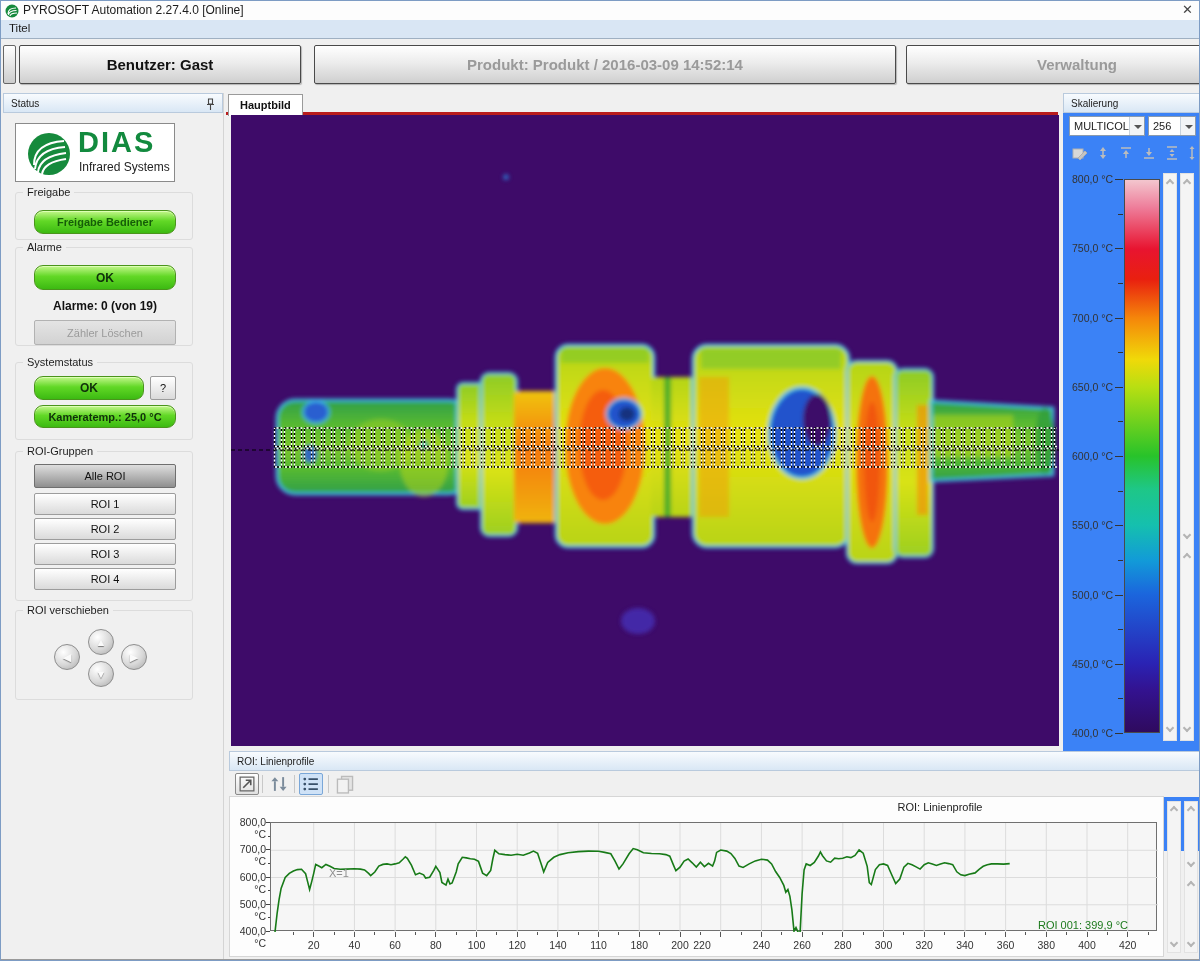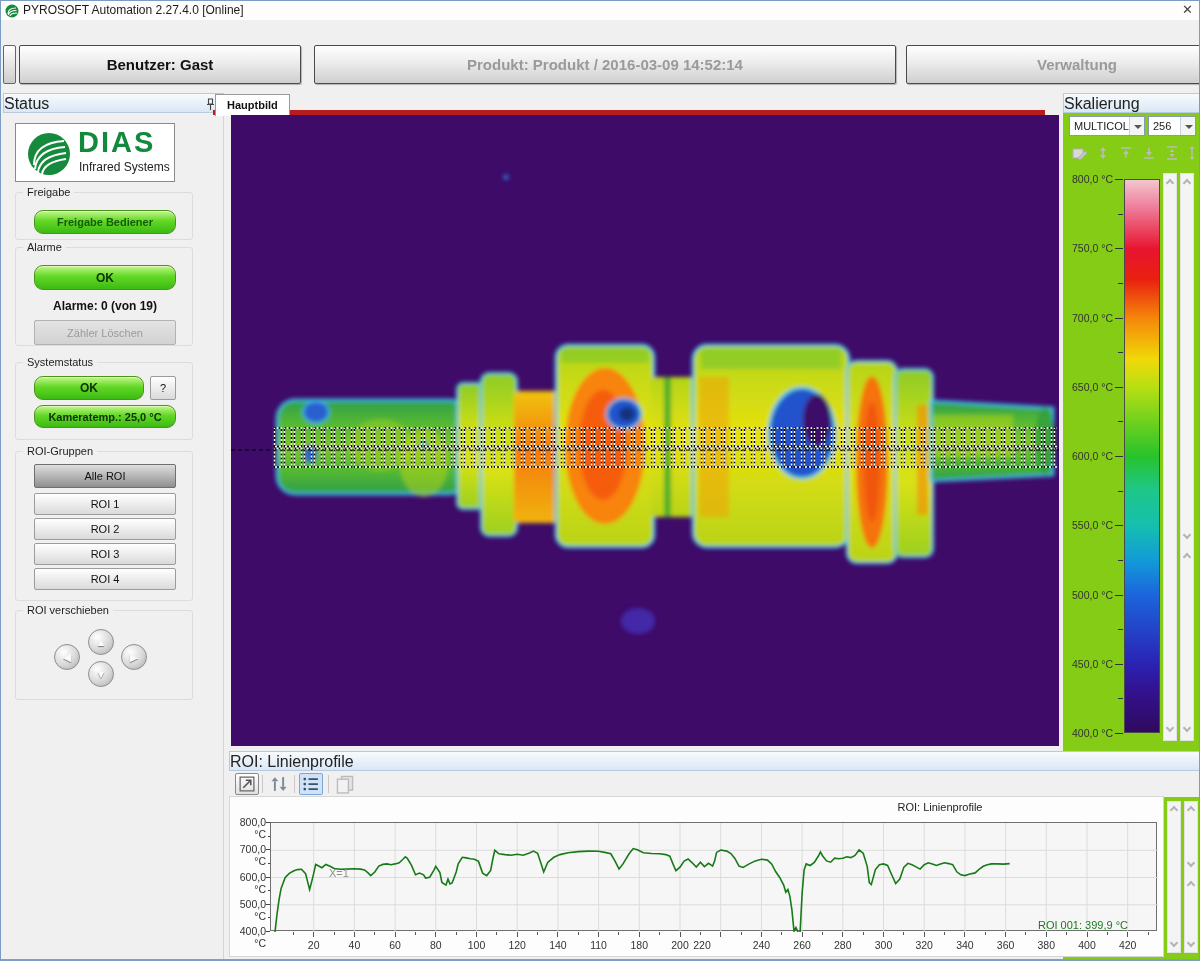--- a/index.html
+++ b/index.html
@@ -18,46 +18,46 @@
   #topbtns{left:0;top:38px;width:1200px;height:52px;background:#f0f0f0;padding-left:47px;}
   .bigbtn{position:absolute;top:6px;height:39px;border:1px solid #4a4a4a;border-radius:2px;
     background:linear-gradient(#ffffff,#ececec 45%,#cfcfcf);box-shadow:inset 0 1px 0 #fff,1px 1px 1px rgba(0,0,0,.25);
     font-weight:bold;font-size:15px;text-align:center;line-height:37px;color:#111;}
   .bigbtn.dim{color:#9a9a9a;}
   #stubbtn{position:absolute;left:2px;top:6px;width:13px;height:39px;border:1px solid #666;
     background:linear-gradient(#fff,#ccc);border-radius:2px;}
 
   
   .panel-hd{position:absolute;height:20px;background:linear-gradient(#f8fbfe,#d9e7f5);border:1px solid #b9cadd;
-    font-size:16px;color:#222;line-height:19px;}
+    font-size:10px;color:#222;line-height:19px;padding-left:7px;}
   #sidebar{left:2px;top:92px;width:221px;height:866px;background:#f0f0f0;border-right:1px solid #d4d4d4;}
   .grp{position:absolute;border:1px solid #dcdcdc;border-radius:3px;}
   .grp-label{position:absolute;top:-7px;left:7px;background:#f0f0f0;padding:0 4px;font-size:11px;color:#1d1d1d;}
   .greenbtn{position:absolute;border:1px solid #4a941c;border-radius:9px;
     background:linear-gradient(#c4f78c,#62d826 45%,#3cba12);box-shadow:inset 0 1px 0 #dcffb4;
     text-align:center;font-weight:bold;}
   .graybtn{position:absolute;border:1px solid #9c9c9c;border-radius:2px;background:linear-gradient(#ffffff,#dadada);
     text-align:center;font-size:11px;color:#111;}
   .disbtn{position:absolute;border:1px solid #b2b2b2;border-radius:2px;background:linear-gradient(#e4e4e4,#d2d2d2);
     text-align:center;font-size:11px;color:#9b9b9b;}
   #logo-box{left:12px;top:30px;width:160px;height:59px;background:#fff;border:1px solid #8a8a8a;}
   #logo-box .brand{position:absolute;left:62px;top:2px;font-size:29px;font-weight:bold;color:#128a3e;letter-spacing:2px;}
   #logo-box .sub{position:absolute;left:63px;top:36px;font-size:12px;color:#222;}
   .circbtn{position:absolute;width:26px;height:26px;border-radius:50%;border:1px solid #8e8e8e;
     background:radial-gradient(circle at 35% 30%,#ffffff,#d8d8d8 55%,#a8a8a8);text-align:center;line-height:25px;
     color:#fafafa;font-size:11px;text-shadow:0 1px 1px #777;}
 
   
-  #tabstrip{left:212px;top:92px;width:832px;height:22px;border-bottom:5px solid #b91c1c;}
+  #tabstrip{left:225px;top:92px;width:832px;height:22px;border-bottom:3px solid #b91c1c;}
   #tab-haupt{position:absolute;left:2px;top:1px;height:22px;padding:0 11px;background:#fff;border:1px solid #9a9a9a;
     border-bottom:none;font-weight:bold;font-size:11px;line-height:20px;color:#111;}
   #thermal{left:230px;top:114px;width:828px;height:631px;background:#3e0b69;}
 
   
-  #skal{left:1062px;top:92px;width:137px;height:866px;background:#84cc16;}
+  #skal{left:1062px;top:92px;width:137px;height:758px;background:#3b82f6;}
   .dd{position:absolute;height:20px;background:#fff;border:1px solid #8a9aad;font-size:11px;color:#222;
     line-height:18px;padding-left:4px;overflow:hidden;white-space:nowrap;}
   .dd .arr{position:absolute;right:0;top:0;width:15px;height:18px;border-left:1px solid #c8d2dc;background:#f2f4f6;}
   .dd .arr:after{content:"";position:absolute;left:4px;top:8px;border:4px solid transparent;border-top-color:#555;}
   .ticklab{position:absolute;font-size:10.5px;color:#333;text-align:right;width:48px;}
   .tickline{position:absolute;background:#333;height:1px;}
   .strip{position:absolute;width:14px;background:#f4f4f4;border:1px solid #e2e2e2;}
   .chev{position:absolute;width:6px;height:6px;border-right:2px solid #b4b4b4;border-bottom:2px solid #b4b4b4;}
   .chev.up{transform:rotate(-135deg);}
   .chev.down{transform:rotate(45deg);}
@@ -90,20 +90,23 @@
 
   <div class="abs" id="titlebar">
     <svg class="abs" style="left:4px;top:3px" width="14" height="14" viewBox="0 0 14 14">
       <circle cx="7" cy="7" r="6.5" fill="#168a3c"></circle>
       <path d="M3 10 Q3 4 11 4 M3.5 11 Q4 6.5 11.5 6.5 M5 12 Q5.5 9 12 9" stroke="#fff" stroke-width="1.1" fill="none"></path>
     </svg>
     <span class="title">PYROSOFT Automation 2.27.4.0  [Online]</span>
     <span id="close-x">✕</span>
   </div>
 
+  <div class="abs" id="menubar">
+    <span class="mi">Titel</span>
+  </div>
 
   <div class="abs" id="topbtns">
     <div id="stubbtn"></div>
     <div class="bigbtn" style="left:18px;width:282px;">Benutzer: Gast</div>
     <div class="bigbtn dim" style="left:313px;width:582px;">Produkt: Produkt / 2016-03-09 14:52:14</div>
     <div class="bigbtn dim" style="left:905px;width:342px;">Verwaltung</div>
   </div>
 
   <div class="abs" id="sidebar">
     <div class="panel-hd" style="left:0;top:0;width:220px;">

